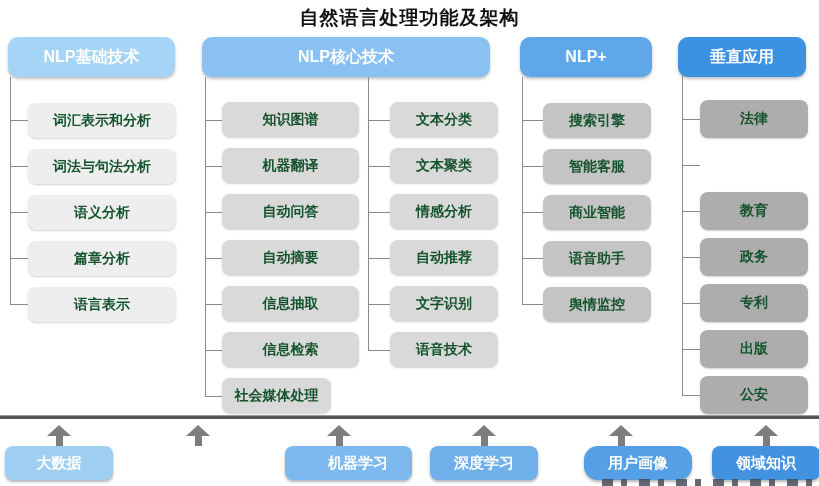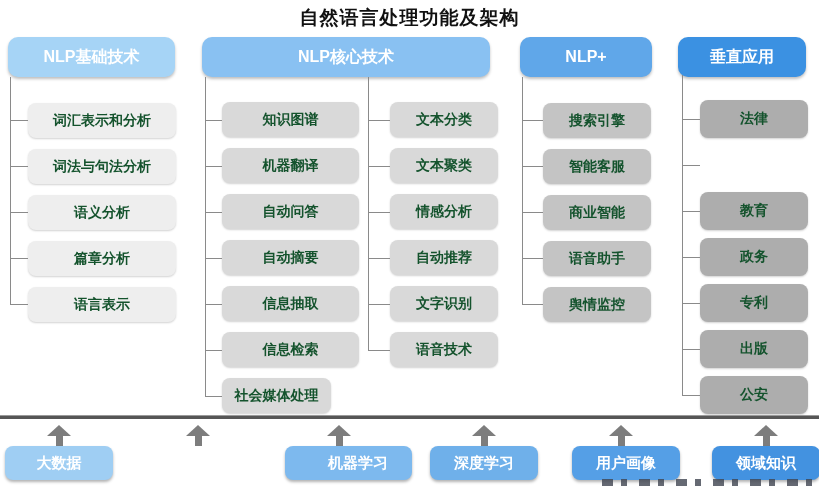--- a/index.html
+++ b/index.html
@@ -107,21 +107,21 @@
       <div class="stem"></div>
     </div>
   <div class="arrow" style="left:754px;">
       <div class="head"></div>
       <div class="stem"></div>
     </div>
 
   <div class="fbox" style="left: 5px; background: rgb(159, 206, 243);">大数据</div>
   <div class="fbox" style="left: 285px; background: rgb(125, 185, 238); padding-left: 19px;">机器学习</div>
   <div class="fbox" style="left: 430px; background: rgb(111, 176, 234);">深度学习</div>
-  <div class="fbox" style="left: 572px; background: rgb(85, 159, 230);">用户画像</div>
+  <div class="fbox" style="left: 584px; background: rgb(85, 159, 230); border-radius: 14px;">用户画像</div>
   <div class="fbox" style="left: 712px; background: rgb(67, 146, 224);">领域知识</div>
 
   <div class="watermark"></div>
 
 <div class="vline" style="left: 10px; top: 77px; height: 227px; background: rgb(138, 138, 138);"></div>
     <div class="tick" style="left: 10px; top: 120px; width: 18px; background: rgb(138, 138, 138);"></div>
     <div class="tick" style="left: 10px; top: 166px; width: 18px; background: rgb(138, 138, 138);"></div>
     <div class="tick" style="left: 10px; top: 212px; width: 18px; background: rgb(138, 138, 138);"></div>
     <div class="tick" style="left: 10px; top: 258px; width: 18px; background: rgb(138, 138, 138);"></div>
     <div class="tick" style="left: 10px; top: 304px; width: 18px; background: rgb(138, 138, 138);"></div>

